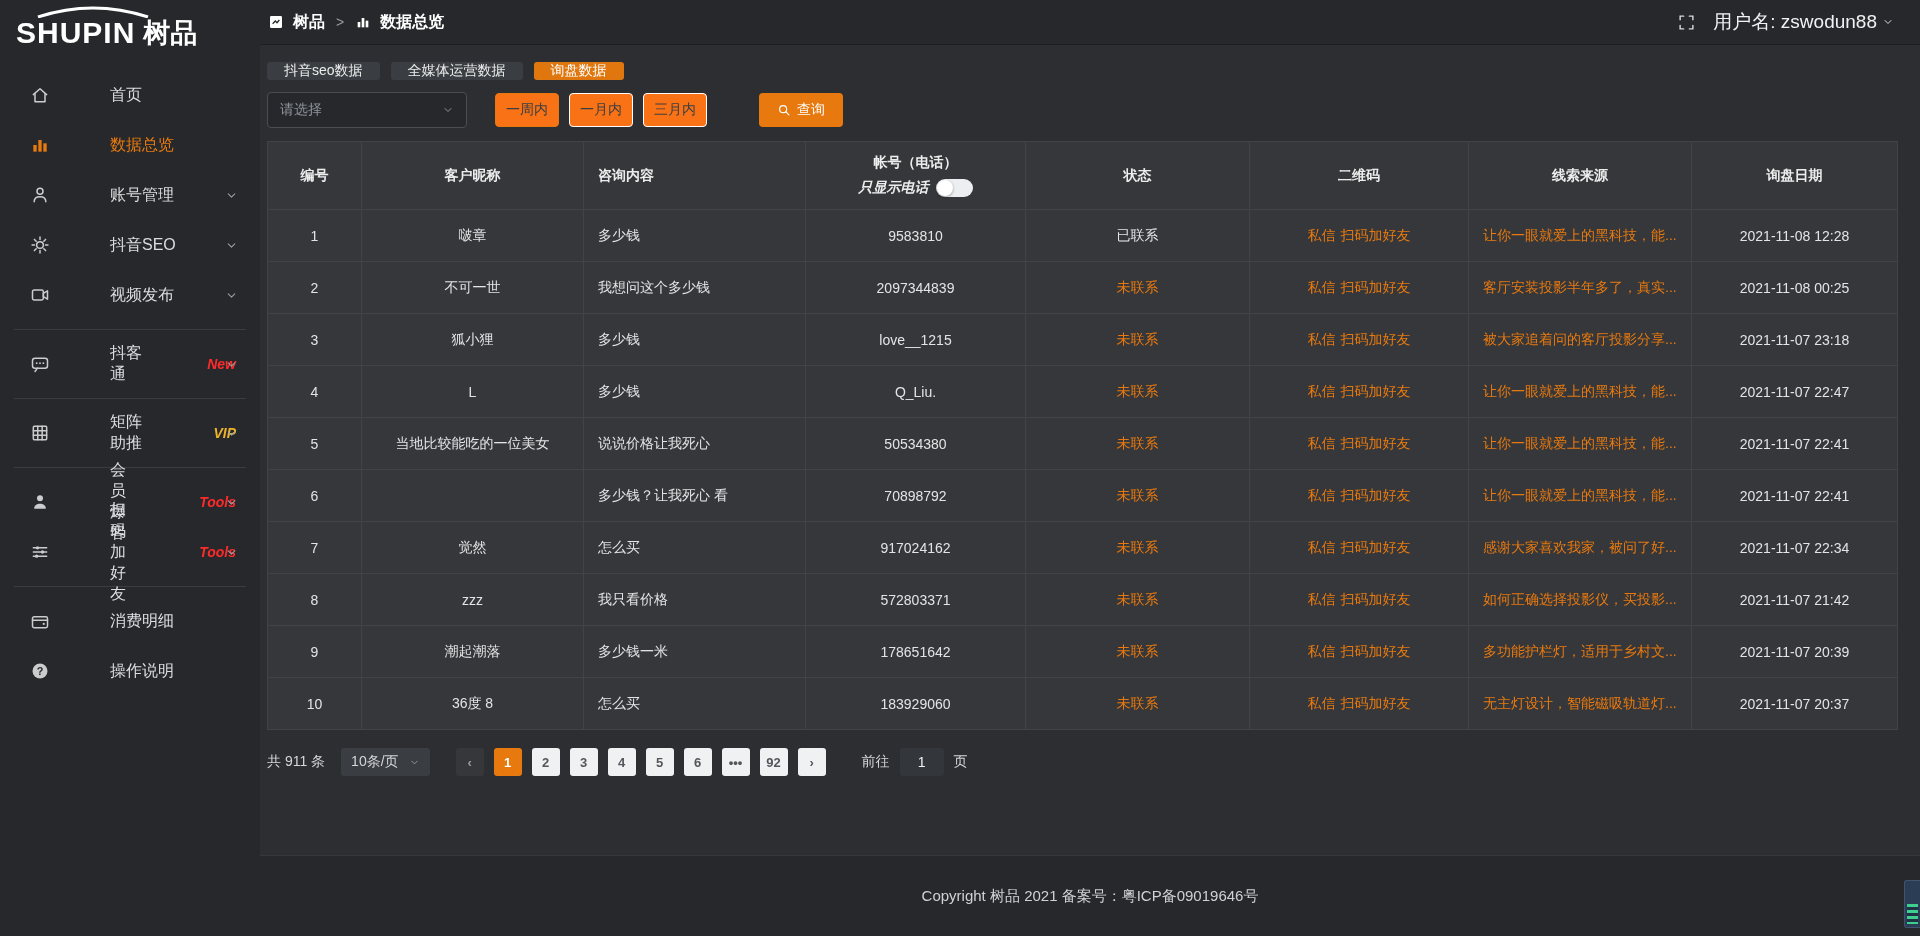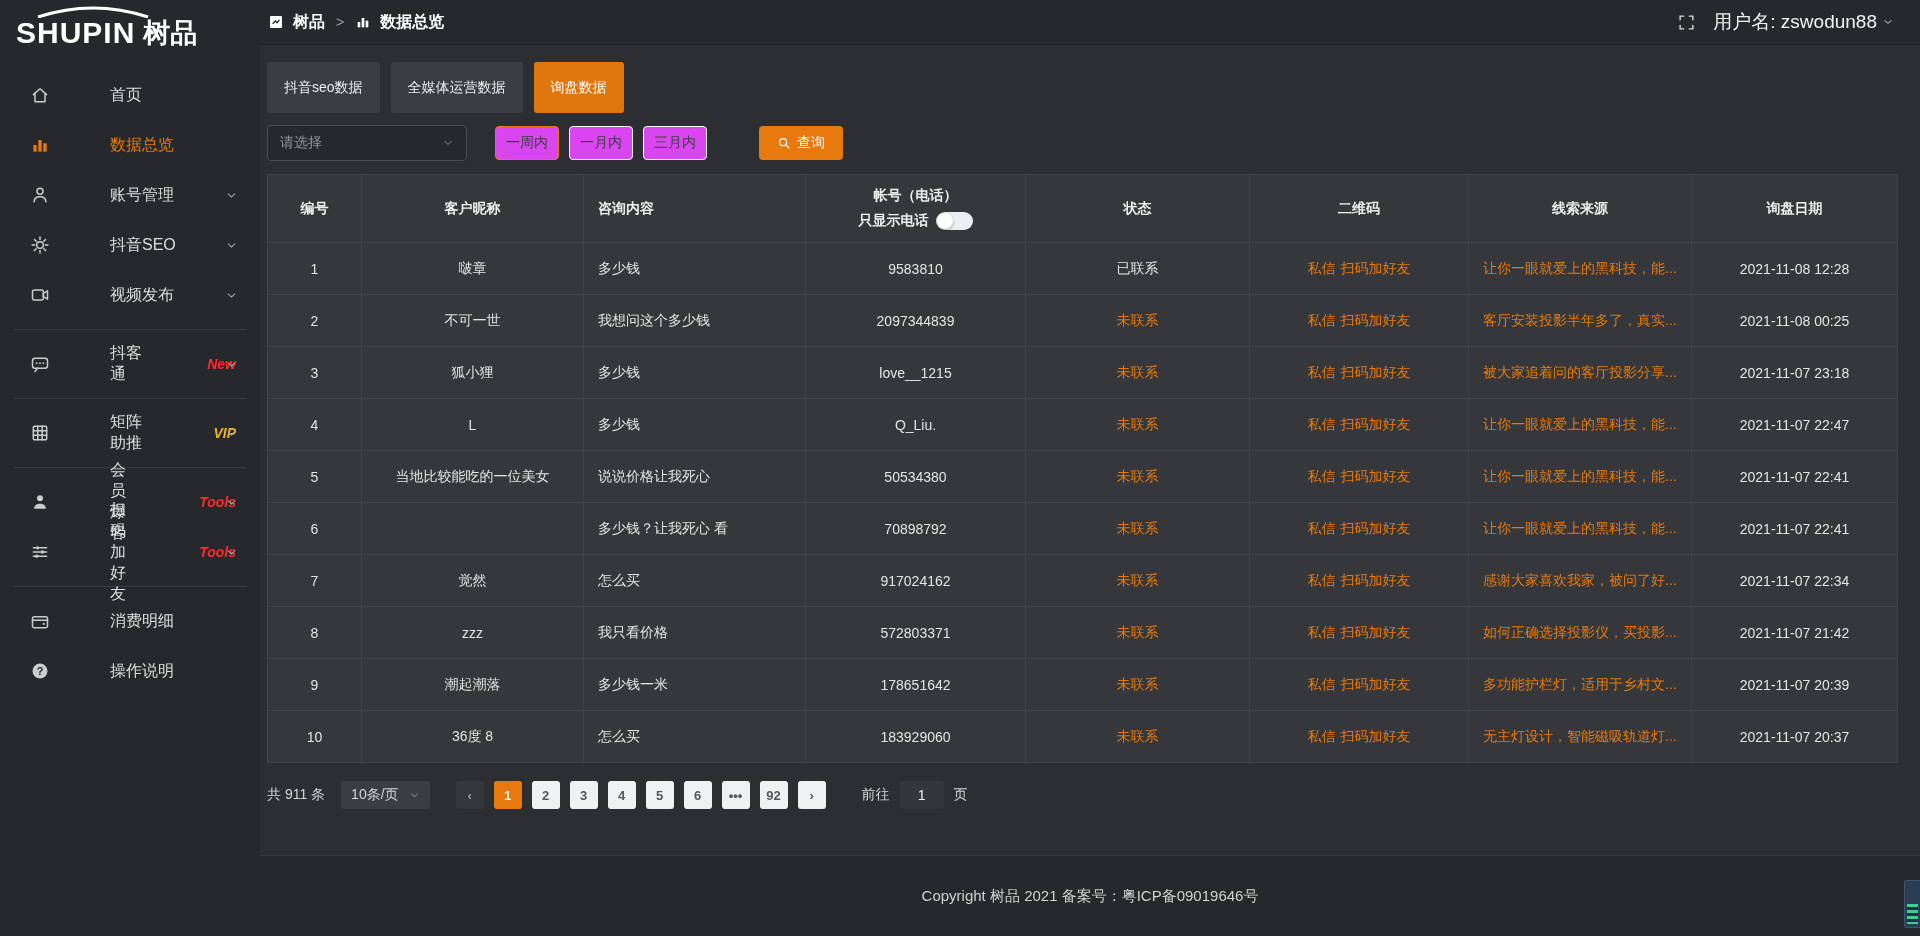--- a/index.html
+++ b/index.html
@@ -38,47 +38,47 @@
   .top-right { display:flex; align-items:center; gap:18px; }
   .fs-icon svg { width:17px; height:17px; stroke:#d8d9db; fill:none; stroke-width:2; stroke-linecap:round; display:block; cursor:pointer;}
   .user-entry { display:flex; align-items:center; gap:5px; cursor:pointer; }
   .user-entry span { color:#f0f1f3; font-size:19px; }
   .user-entry svg { width:12px; height:12px; stroke:#d8d9db; fill:none; stroke-width:2; stroke-linecap:round; stroke-linejoin:round;}
 
   .content { flex:1; background:#2c2e32; padding:0 22px 0 7px; overflow:hidden; }
 
   
   .tabs { margin-top:17px; display:flex; gap:11px; }
-  .tab-btn { height:51px; padding:0 17px; background:#3a3d41; color:#eceded; font-size:14px;
+  .tab-btn { height:18px; padding:0 17px; background:#3a3d41; color:#eceded; font-size:14px;
     border:none; border-radius:3px; cursor:pointer; font-family:inherit; }
   .tab-btn.active { background:#e0760e; color:#fff; }
 
   
   .filters { margin-top:12px; display:flex; align-items:center; }
   .select { width:200px; height:36px; background:#26282b; border:1px solid #4a4d52; border-radius:4px;
     display:flex; align-items:center; justify-content:space-between; padding:0 12px; cursor:pointer; }
   .select .ph { color:#8f939a; font-size:14px; }
   .select svg { width:12px; height:12px; stroke:#8f939a; fill:none; stroke-width:2; stroke-linecap:round; stroke-linejoin:round;}
   .range-group { display:flex; gap:10px; margin-left:28px; }
-  .range-btn { height:34px; width:64px; background:#d946ef; color:#3c3e42; font-size:14px; border:1px solid #fff;
+  .range-btn { height:34px; width:64px; background:#f97316; color:#3c3e42; font-size:14px; border:1px solid #fff;
     border-radius:4px; cursor:pointer; font-family:inherit; }
   .range-btn.selected { border:1px solid #e8790f; }
   .query-btn { margin-left:52px; height:34px; padding:0 18px; background:#e8790f; border:none; border-radius:4px;
     color:#fff; font-size:14px; display:flex; align-items:center; gap:6px; cursor:pointer; font-family:inherit;}
   .query-btn svg { width:14px; height:14px; stroke:#fff; fill:none; stroke-width:2; stroke-linecap:round; }
 
   
   .tbl-wrap { margin-top:13px; }
   table { width:100%; border-collapse:collapse; table-layout:fixed; background:#35373a; }
   th,td { border:1px solid #414447; color:#e3e4e6; font-size:14px; text-align:center; overflow:hidden;
     white-space:nowrap; text-overflow:ellipsis; }
   th { height:68px; font-weight:700; color:#eceded; }
   td { height:52px; }
   th.l, td.l { text-align:left; padding-left:14px; }
-  .toggle-row { display:flex; align-items:center; justify-content:center; gap:7px; margin-top:7px; font-weight:700; }
+  .toggle-row { display:flex; align-items:center; justify-content:center; gap:7px; margin-top:7px; font-weight:700;font-style:italic; }
   .switch { width:37px; height:18px; background:#eceef1; border-radius:9px; position:relative; display:inline-block; cursor:pointer; }
   .knob { position:absolute; left:1px; top:1px; width:16px; height:16px; border-radius:50%; background:#fff;
     box-shadow:0 1px 3px rgba(0,0,0,.35); }
   .lnk { color:#e8790f; cursor:pointer; }
   td.qr .lnk + .lnk { margin-left:5px; }
 
   
   .pagination { margin-top:18px; display:flex; align-items:center; color:#d5d6d8; font-size:14px; }
   .pg-total { margin-right:16px; }
   .pg-size { height:28px; background:#3a3d41; border-radius:3px; padding:0 10px; display:flex; align-items:center;

